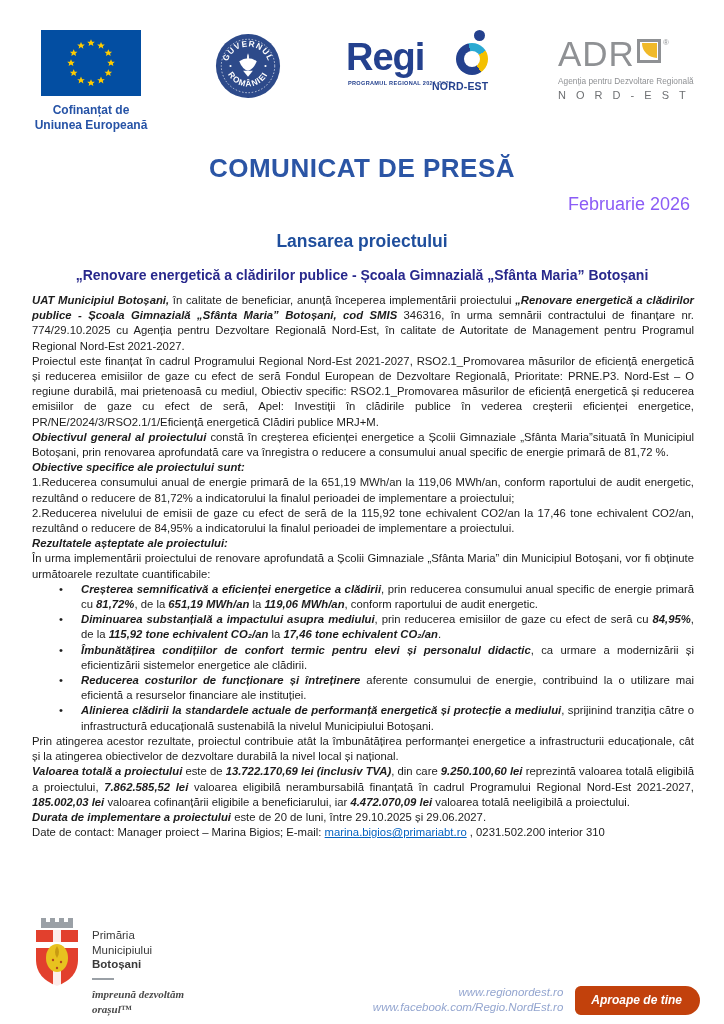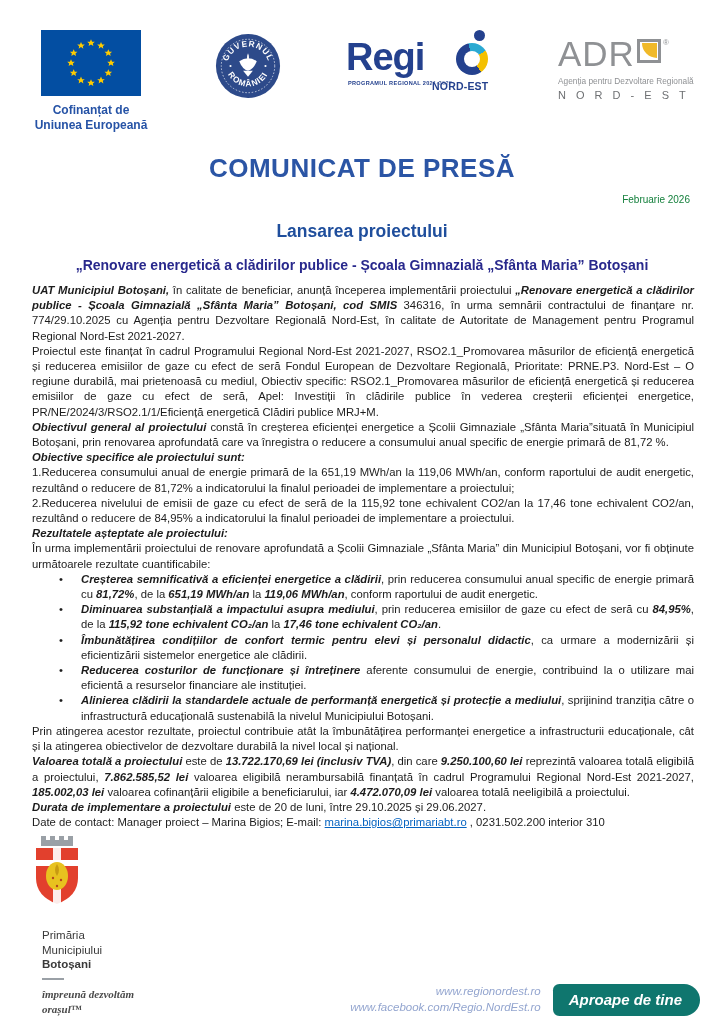--- a/index.html
+++ b/index.html
@@ -27,42 +27,42 @@
   .adr-block{width:136px;margin-top:8px;}
   .adr-top{display:flex;align-items:flex-start;}
   .adr-name{font-size:35px;line-height:.9;color:#8f9194;letter-spacing:1px;font-weight:400;}
   .adr-square{position:relative;width:24px;height:24px;border:3px solid #8f9194;margin-left:2px;margin-top:1px;box-sizing:border-box;}
   .adr-quarter{position:absolute;top:1px;right:1px;width:15px;height:15px;background:#f0b929;border-radius:0 0 0 100%;}
   .adr-reg{font-size:8px;color:#8f9194;margin-left:2px;}
   .adr-sub1{margin-top:6px;font-size:8.3px;color:#8f9194;white-space:nowrap;}
   .adr-sub2{margin-top:3px;font-size:11px;color:#6e7073;letter-spacing:3.5px;}
   
   .title{margin-top:20px;text-align:center;font-size:26px;font-weight:800;color:#2b55a5;letter-spacing:.5px;}
-  .date{margin:10px 34px 16px 0;text-align:right;font-size:10px;color:#15803d;}
+  .date{margin:10px 34px 16px 0;text-align:right;font-size:18px;color:#8b5cf6;}
   .heading{margin-top:14px;text-align:center;font-size:17.5px;font-weight:bold;color:#1f4e9c;}
   .subtitle{margin-top:15px;text-align:center;font-size:14px;font-weight:bold;color:#28288c;}
   
   .body-text{margin:10px 30px 0 32px;font-size:11.3px;line-height:15.2px;text-align:justify;color:#1c1c1c;}
   .para{margin:0;}
   .bullet{position:relative;padding-left:49px;margin:0;}
   .bullet .marker{position:absolute;left:27px;top:0;}
   .b{font-weight:bold;font-style:italic;}
   .link{color:#0563c1;text-decoration:underline;cursor:pointer;}
   
   .footer{position:absolute;left:32px;right:24px;bottom:8px;display:flex;justify-content:space-between;align-items:flex-end;}
-  .muni{display:flex;align-items:flex-start;flex-direction:column;}
+  .muni{display:flex;align-items:flex-start;}
   .muni-texts{margin-left:10px;margin-top:14px;}
   .muni-line{font-size:11.5px;color:#3a3a3a;line-height:1.3;}
   .muni-line.bold{font-weight:bold;}
   .muni-divider{width:22px;height:2px;background:#9aa0a6;margin:6px 0 7px 0;}
   .muni-motto{font-family:"Liberation Serif",serif;font-style:italic;font-weight:600;font-size:11px;color:#4a4a4a;line-height:1.3;}
   .footer-right{display:flex;align-items:center;margin-bottom:0;}
   .urls{text-align:right;font-style:italic;font-size:11.5px;color:#93a5cf;line-height:1.35;}
-  .badge{margin-left:12px;background:#0f766e;color:#fff;font-weight:bold;font-style:italic;
-    font-size:15px;padding:7px 18px 8px 16px;border-radius:7px 18px 18px 7px;white-space:nowrap;}
+  .badge{margin-left:12px;background:#c2410c;color:#fff;font-weight:bold;font-style:italic;
+    font-size:12px;padding:7px 18px 8px 16px;border-radius:7px 18px 18px 7px;white-space:nowrap;}
 </style>
 </head>
 <body>
 
 <div class="page">
 
   <div class="logos">
 
     <div class="eu-block">
       <svg class="eu-flag" width="100" height="66" viewBox="0 0 100 66">

